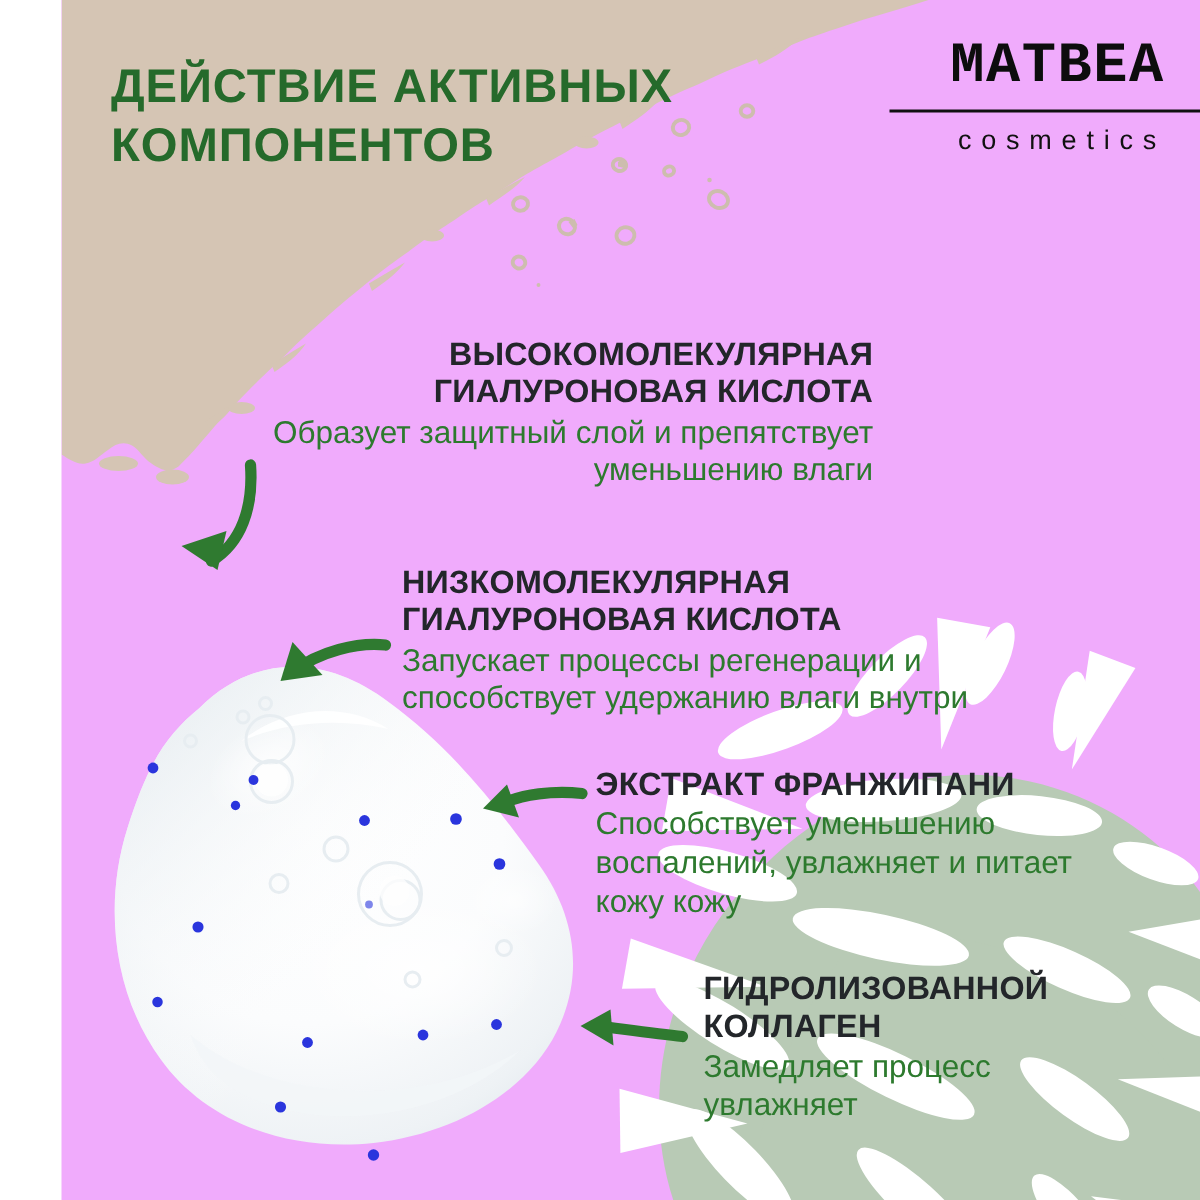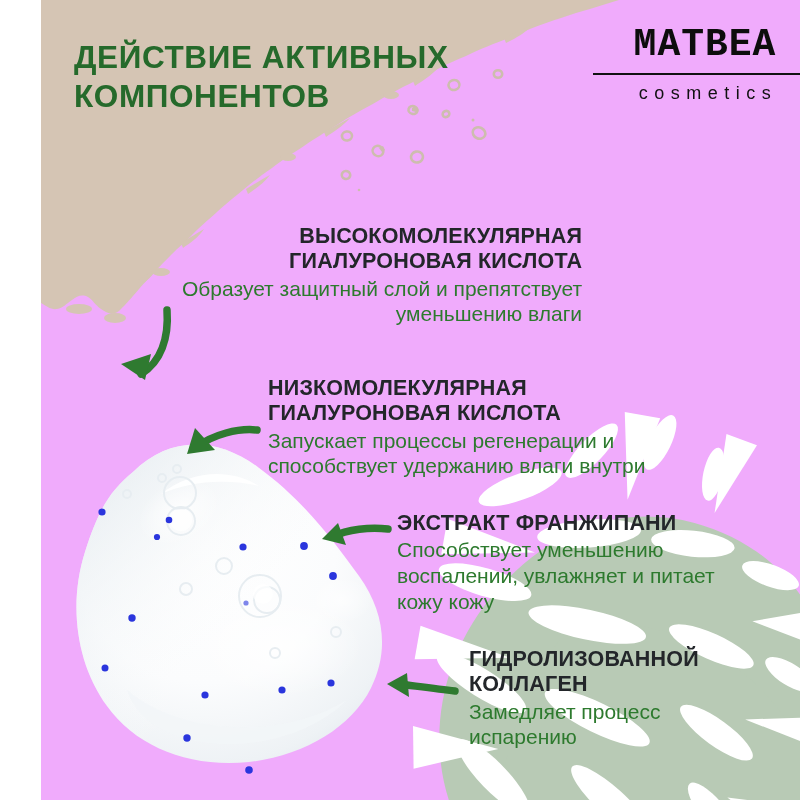--- a/index.html
+++ b/index.html
@@ -301,21 +301,21 @@
     </div>
   </div>
 
   <div class="block" id="block-3">
     <div class="title">
       <span>ГИДРОЛИЗОВАННОЙ</span>
       <span>КОЛЛАГЕН</span>
     </div>
     <div class="desc">
       <span>Замедляет процесс</span>
-      <span>испарению</span>
+      <span>увлажняет</span>
     </div>
   </div>
 
   <div class="arrow" style="left:62px;top:304px;">
     <svg width="80" height="86" viewBox="0 0 80 86" xmlns="http://www.w3.org/2000/svg">
       <path d="M64,6 C66,34 58,58 38,70" stroke="#2f7a30" stroke-width="7.5" fill="none" stroke-linecap="round"></path>
       <path d="M42,76 L18,60 L48,50 Z" fill="#2f7a30"></path>
     </svg>
   </div>
 

